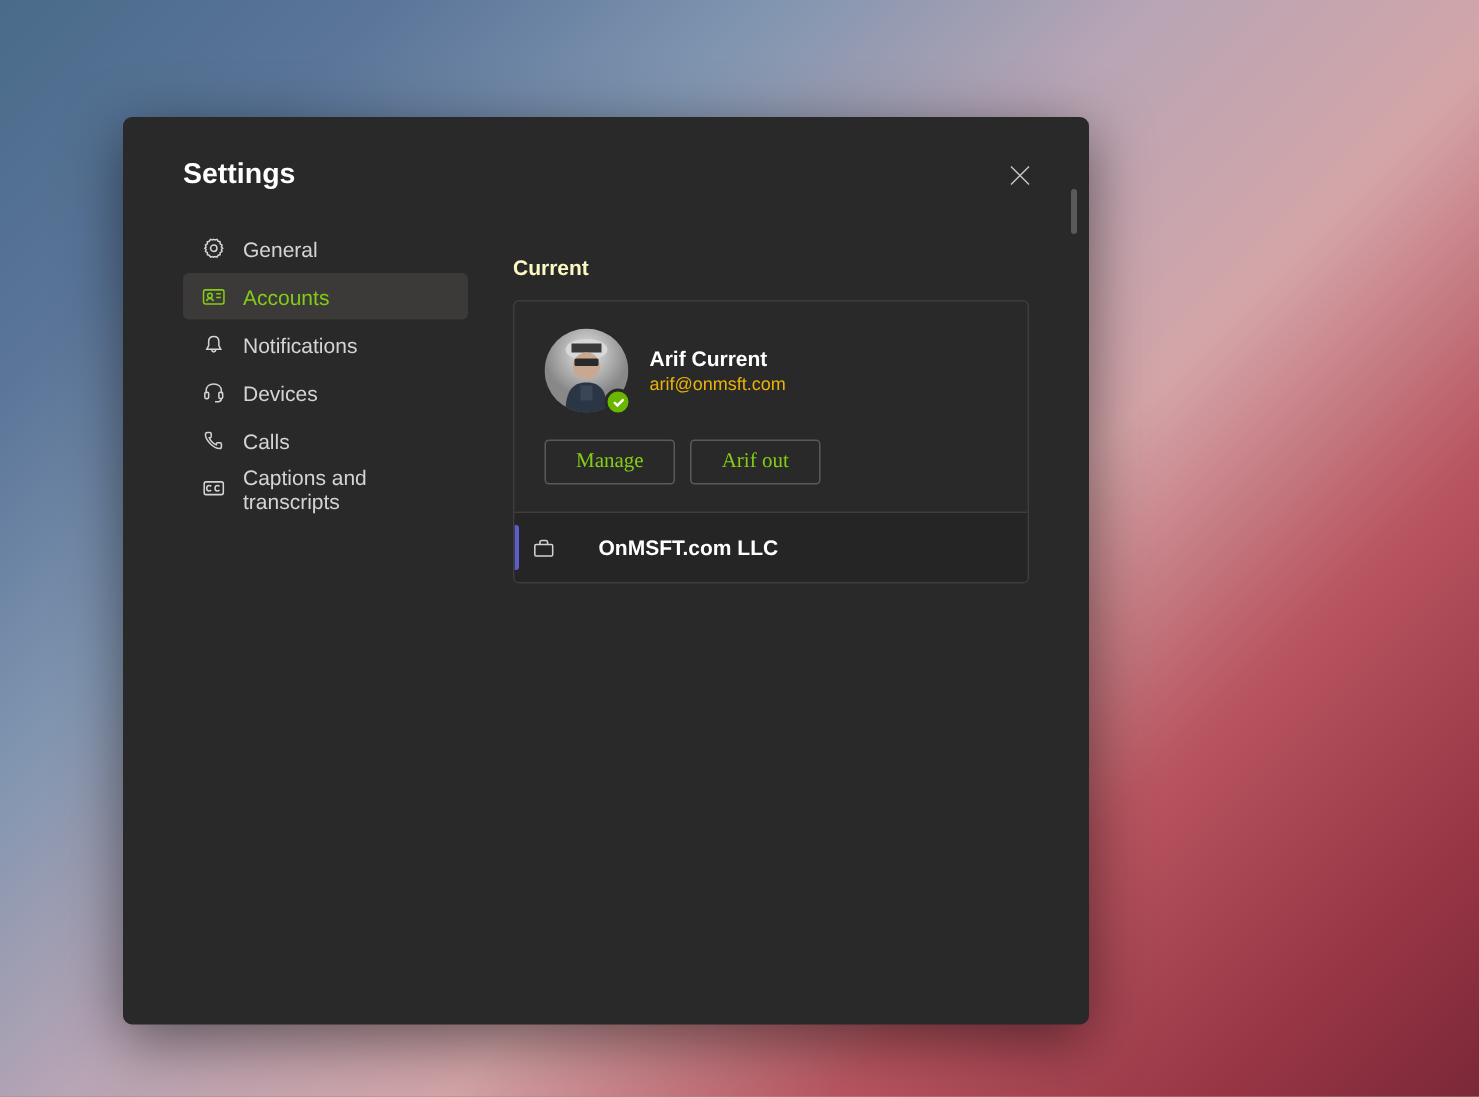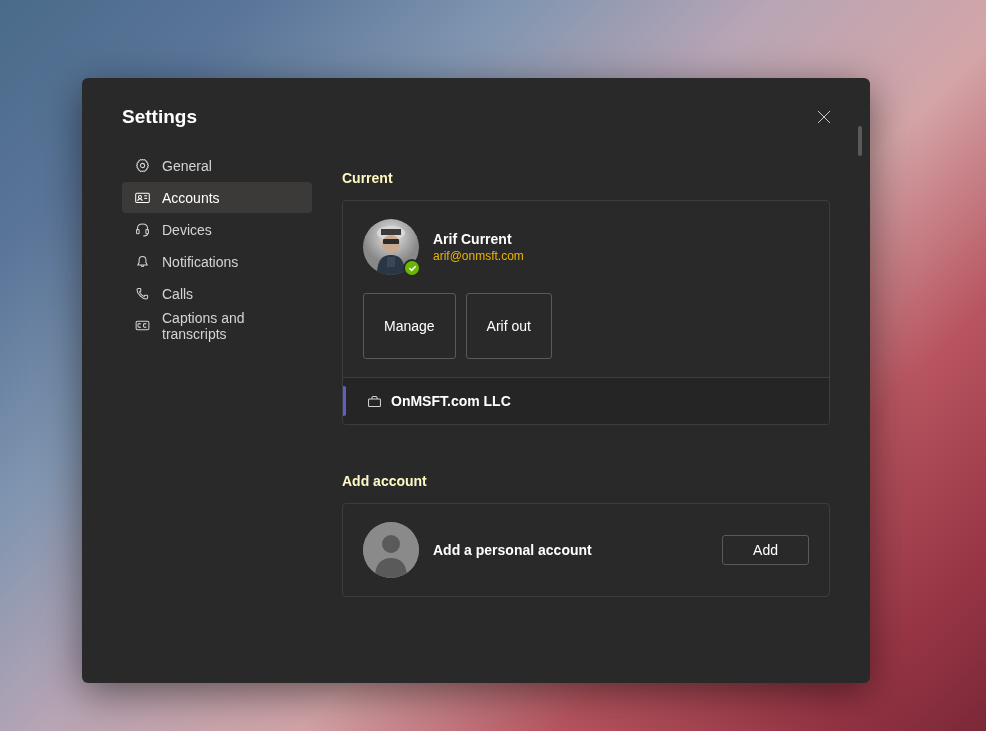--- a/index.html
+++ b/index.html
@@ -22,21 +22,21 @@
         #d4a5a8 60%, 
         #b85560 75%, 
         #983545 90%, 
         #7a2838 100%);
     }
     
     .modal {
       position: absolute;
       top: 78px;
       left: 82px;
-      width: 788px;
+      width: 644px;
       height: 605px;
       background: #292929;
       border-radius: 6px;
       box-shadow: 0 10px 40px rgba(0,0,0,0.5);
       display: flex;
       flex-direction: column;
     }
     
     .modal-header {
       padding: 28px 40px 0 40px;
@@ -104,21 +104,21 @@
       padding: 6px 11px;
       color: #d4d4d4;
       font-size: 14px;
       cursor: pointer;
       border-radius: 4px;
       height: 31px;
     }
     
     .sidebar-item.active {
       background: #3b3a39;
-      color: #ffffff;
+      color: #84cc16;
     }
     
     .sidebar-item .icon {
       width: 18px;
       height: 18px;
       display: flex;
       align-items: center;
       justify-content: center;
       flex-shrink: 0;
     }
@@ -218,34 +218,34 @@
     }
     
     .account-actions {
       display: flex;
       gap: 10px;
     }
     
     .btn {
       background: transparent;
       border: 1px solid #5a5a5a;
-      color: #ffffff;
-      padding: 24px 20px;
+      color: #84cc16;
+      padding: 6px 20px;
       font-size: 14px;
       border-radius: 3px;
       cursor: pointer;
-      font-family: Liberation Sans, sans-serif;
+      font-family: Liberation Serif, serif;
     }
     
     .org-row {
       border-top: 1px solid #3d3d3d;
-      padding: 14px 16px;
-      display: flex;
-      align-items: center;
-      gap: 8px;
+      padding: 14px 4px;
+      display: flex;
+      align-items: center;
+      gap: 28px;
       position: relative;
       background: #252525;
     }
     
     .org-row::before {
       content: '';
       position: absolute;
       left: 0;
       top: 8px;
       bottom: 8px;
@@ -369,37 +369,37 @@
             <line x1="12" y1="11" x2="15.5" y2="11"></line>
           </svg>
         </span>
         <span>Accounts</span>
       </div>
 
 
       <div class="sidebar-item">
         <span class="icon">
           <svg viewBox="0 0 20 20" fill="none" stroke="currentColor" stroke-width="1.2">
+            <path d="M6 8 C6 5.5 7.5 4 10 4 C12.5 4 14 5.5 14 8 L14 11 L15.5 14 L4.5 14 L6 11 Z"></path>
+            <path d="M8.5 14 C8.5 15 9 16 10 16 C11 16 11.5 15 11.5 14"></path>
+          </svg>
+        </span>
+        <span>Notifications</span>
+      </div>
+
+      <div class="sidebar-item">
+        <span class="icon">
+          <svg viewBox="0 0 20 20" fill="none" stroke="currentColor" stroke-width="1.2">
             <path d="M4 11 L4 9 C4 5.5 6.5 3.5 10 3.5 C13.5 3.5 16 5.5 16 9 L16 11"></path>
             <rect x="3" y="10" width="3" height="5" rx="1"></rect>
             <rect x="14" y="10" width="3" height="5" rx="1"></rect>
             <path d="M16 15 C16 16.5 14.5 17.5 12 17.5 L11 17.5"></path>
           </svg>
         </span>
         <span>Devices</span>
-      </div>
-
-      <div class="sidebar-item">
-        <span class="icon">
-          <svg viewBox="0 0 20 20" fill="none" stroke="currentColor" stroke-width="1.2">
-            <path d="M6 8 C6 5.5 7.5 4 10 4 C12.5 4 14 5.5 14 8 L14 11 L15.5 14 L4.5 14 L6 11 Z"></path>
-            <path d="M8.5 14 C8.5 15 9 16 10 16 C11 16 11.5 15 11.5 14"></path>
-          </svg>
-        </span>
-        <span>Notifications</span>
       </div>
 
       <div class="sidebar-item">
         <span class="icon">
           <svg viewBox="0 0 20 20" fill="none" stroke="currentColor" stroke-width="1.2">
             <path d="M5 4 C4 4 3.5 5 3.5 5.5 C3.5 10 10 16.5 14.5 16.5 C15 16.5 16 16 16 15 L16 13 C16 12.5 15.5 12 15 12 L13 12 C12.5 12 12 12.5 12 13 L12 13.5 C10 13 7 10 6.5 8 L7 8 C7.5 8 8 7.5 8 7 L8 5 C8 4.5 7.5 4 7 4 Z"></path>
           </svg>
         </span>
         <span>Calls</span>
       </div>
@@ -468,36 +468,18 @@
             <svg viewBox="0 0 20 20" fill="none" stroke="#d4d4d4" stroke-width="1.2">
               <rect x="3" y="7" width="14" height="9" rx="1"></rect>
               <path d="M7 7 L7 5.5 C7 4.5 7.5 4 8.5 4 L11.5 4 C12.5 4 13 4.5 13 5.5 L13 7"></path>
             </svg>
           </span>
           <span class="org-name">OnMSFT.com LLC</span>
         </div>
 
       </div>
 
-      <div class="add-section">
-        <h2 class="section-heading">Add account</h2>
-
-        <div class="add-account-card">
-          <div class="add-account-left">
-            <div class="placeholder-avatar">
-              <svg viewBox="0 0 56 56">
-                <circle cx="28" cy="28" r="28" fill="#8a8a8a"></circle>
-                <circle cx="28" cy="22" r="9" fill="#5a5a5a"></circle>
-                <path d="M12 56 C12 42 18 36 28 36 C38 36 44 42 44 56 Z" fill="#5a5a5a"></path>
-              </svg>
-            </div>
-            <div class="add-account-text">Add a personal account</div>
-          </div>
-          <button class="add-btn">Add</button>
-        </div>
-
-      </div>
 
     </div>
 
   </div>
 
 </div>
 
 </body></html>

